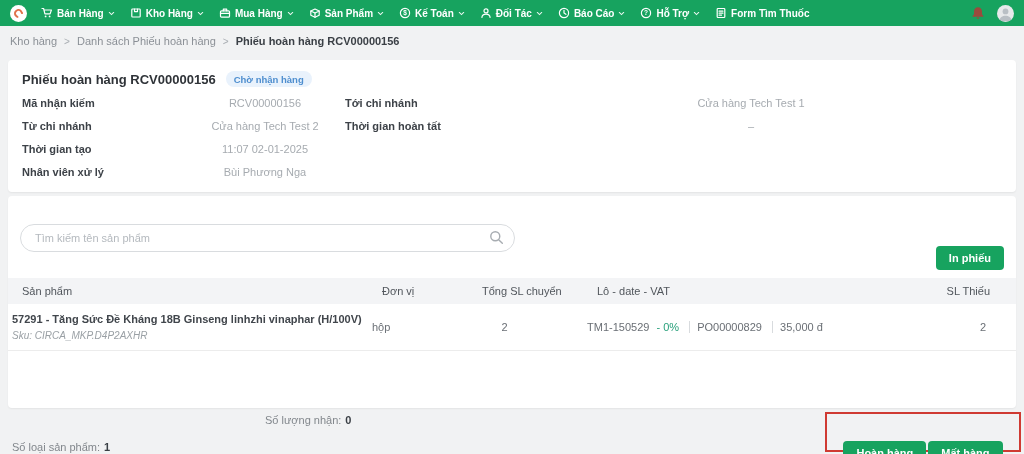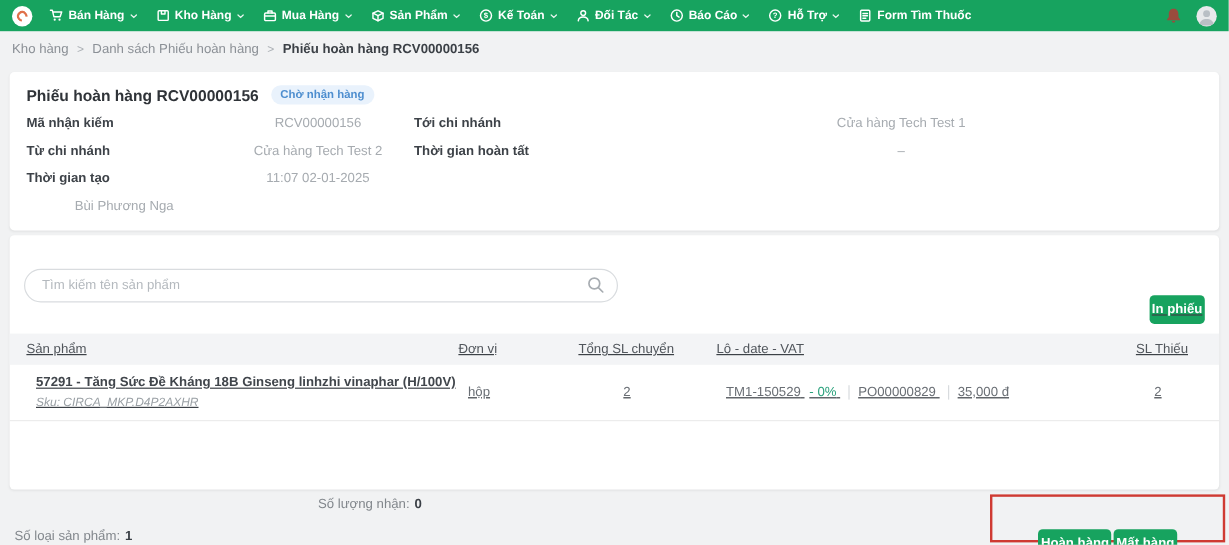--- a/index.html
+++ b/index.html
@@ -26,47 +26,47 @@
   
   .breadcrumb { position:absolute; top:26px; left:0; width:1024px; height:30px;
     display:flex; align-items:center; padding-left:10px; font-size:11px; color:#8b9096; gap:7px; }
   .bc-sep { color:#a9aeb3; font-size:10px; }
   .bc-current { color:#3b4046; font-weight:bold; }
 
   
   .card { position:absolute; left:8px; width:1008px; background:#fff; border-radius:4px;
     box-shadow:0 1px 2px rgba(0,0,0,.06); }
   .card-info { top:60px; height:132px; }
-  .card-table { top:196px; height:212px; overflow:hidden;text-decoration:underline; }
+  .card-table { top:196px; height:212px; overflow:hidden; }
 
   .title-row { display:flex; align-items:center; padding:11px 14px 8px 14px; }
   .page-title { font-size:13px; font-weight:bold; color:#2f3338; }
   .badge { margin-left:10px; font-size:9.5px; font-weight:bold; color:#4e8ecf;
     background:#e9f2fc; padding:2.5px 8px; border-radius:8px; }
   .fields { display:grid; grid-template-columns:163px 160px 155px 1fr;
     padding:2px 14px; row-gap:11px; font-size:11px; align-items:start; }
   .f-label { color:#3d4248; font-weight:600; }
   .f-value { color:#a6abb0;text-align:center; }
 
   
   .toolbar { display:flex; align-items:center; justify-content:space-between; padding:9px 12px 8px 12px; }
   .search { position:relative; width:495px; }
   .search input { width:100%; height:28px; border:1px solid #d9dcdf; border-radius:14px;
     padding:0 34px 0 14px; font-size:11px; color:#5a5f64; outline:none;
     font-family:"Liberation Sans",sans-serif; background:#fff; }
   .search input::placeholder { color:#b4b9be; }
   .search .sicon { position:absolute; right:11px; top:6.5px; width:15px; height:15px; }
   .btn { background:var(--primary-green,#17a35f); color:#fff; border:none; border-radius:4px;
-    font-size:11px; font-weight:bold; padding:6px 2px; cursor:pointer;
+    font-size:11px; font-weight:bold; padding:6px 13px; cursor:pointer;
     font-family:"Liberation Sans",sans-serif;margin-top:41px; }
 
   
   .grid { display:grid; grid-template-columns:360px 100px 115px 1fr 90px; align-items:center; }
   .thead { background:#f3f4f6; color:#51565c; font-size:11px; padding:7px 14px; }
-  .trow { padding:9px 22px; border-bottom:1px solid #ececec; font-size:11px; color:#6a6f75; }
+  .trow { padding:9px 4px; border-bottom:1px solid #ececec; font-size:11px; color:#6a6f75; }
   .th-right, .td-right { text-align:right; padding-right:12px; }
   .td-center { text-align:center; padding-right:50px; }
   .pname { font-weight:bold; color:#41464c; line-height:1.25; }
   .psku { font-style:italic; color:#9aa0a5; font-size:10px; margin-top:3px; }
   .vat { color:var(--accent-teal,#2aa17c); margin-left:4px; }
   .cell-sep { border-left:1px solid #d8dbde; padding-left:7px; margin-left:7px; }
 
   
   .pagefooter { position:absolute; left:0; top:408px; width:1024px; height:46px; }
   .sum-left { position:absolute; left:12px; top:6px; font-size:11px; color:#82878c;margin-top:27px; }
@@ -213,20 +213,21 @@
       <div class="f-label">Tới chi nhánh</div>
       <div class="f-value">Cửa hàng Tech Test 1</div>
       <div class="f-label">Từ chi nhánh</div>
       <div class="f-value">Cửa hàng Tech Test 2</div>
       <div class="f-label">Thời gian hoàn tất</div>
       <div class="f-value">–</div>
       <div class="f-label">Thời gian tạo</div>
       <div class="f-value">11:07 02-01-2025</div>
       <div></div>
         <div></div>
+      <div class="f-label">Nhân viên xử lý</div>
       <div class="f-value">Bùi Phương Nga</div>
       <div></div>
         <div></div>
     </div>
   </section>
 
   <section class="card card-table">
     <div class="toolbar">
       <div class="search">
         <input type="text" placeholder="Tìm kiếm tên sản phẩm" style="">

